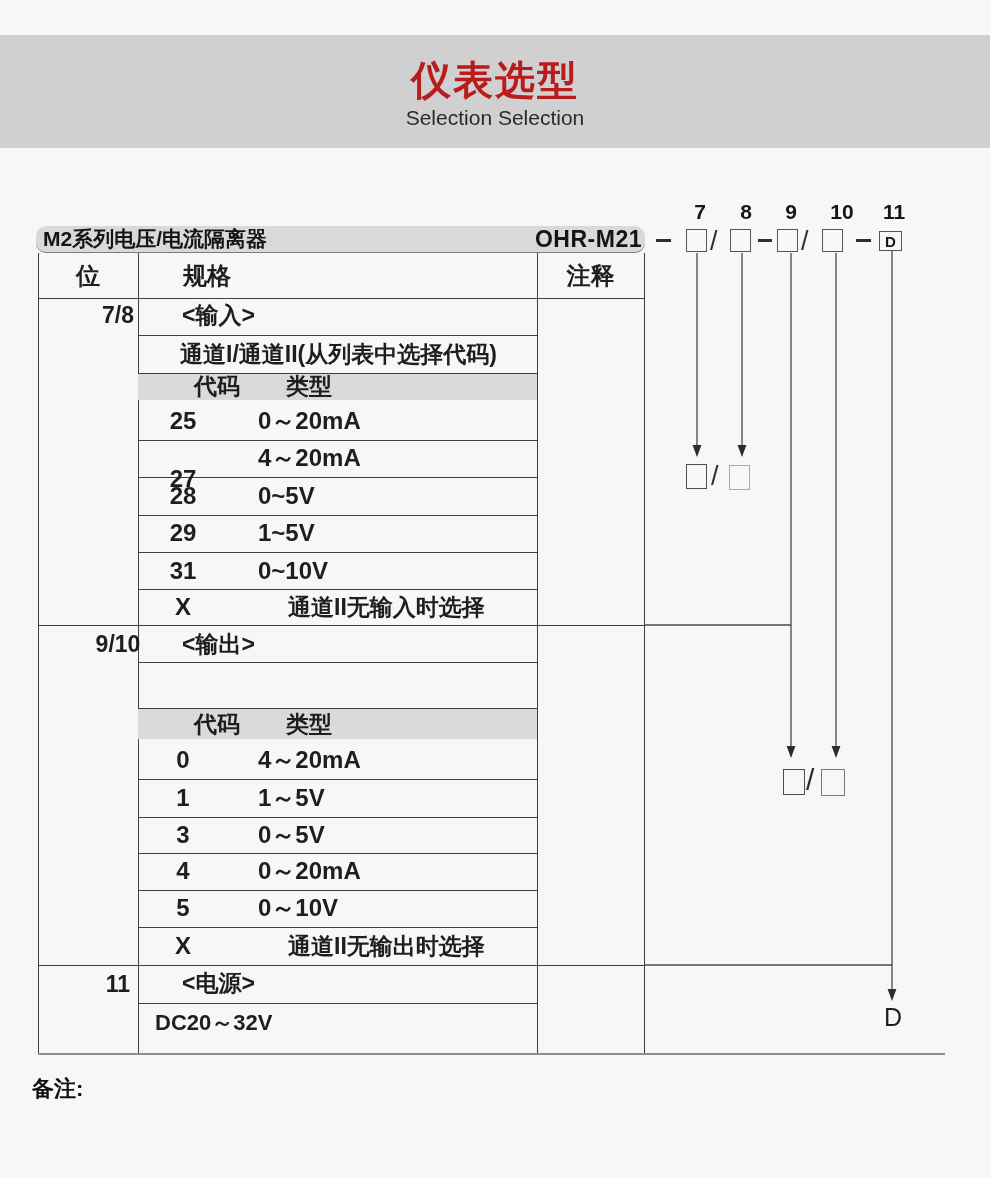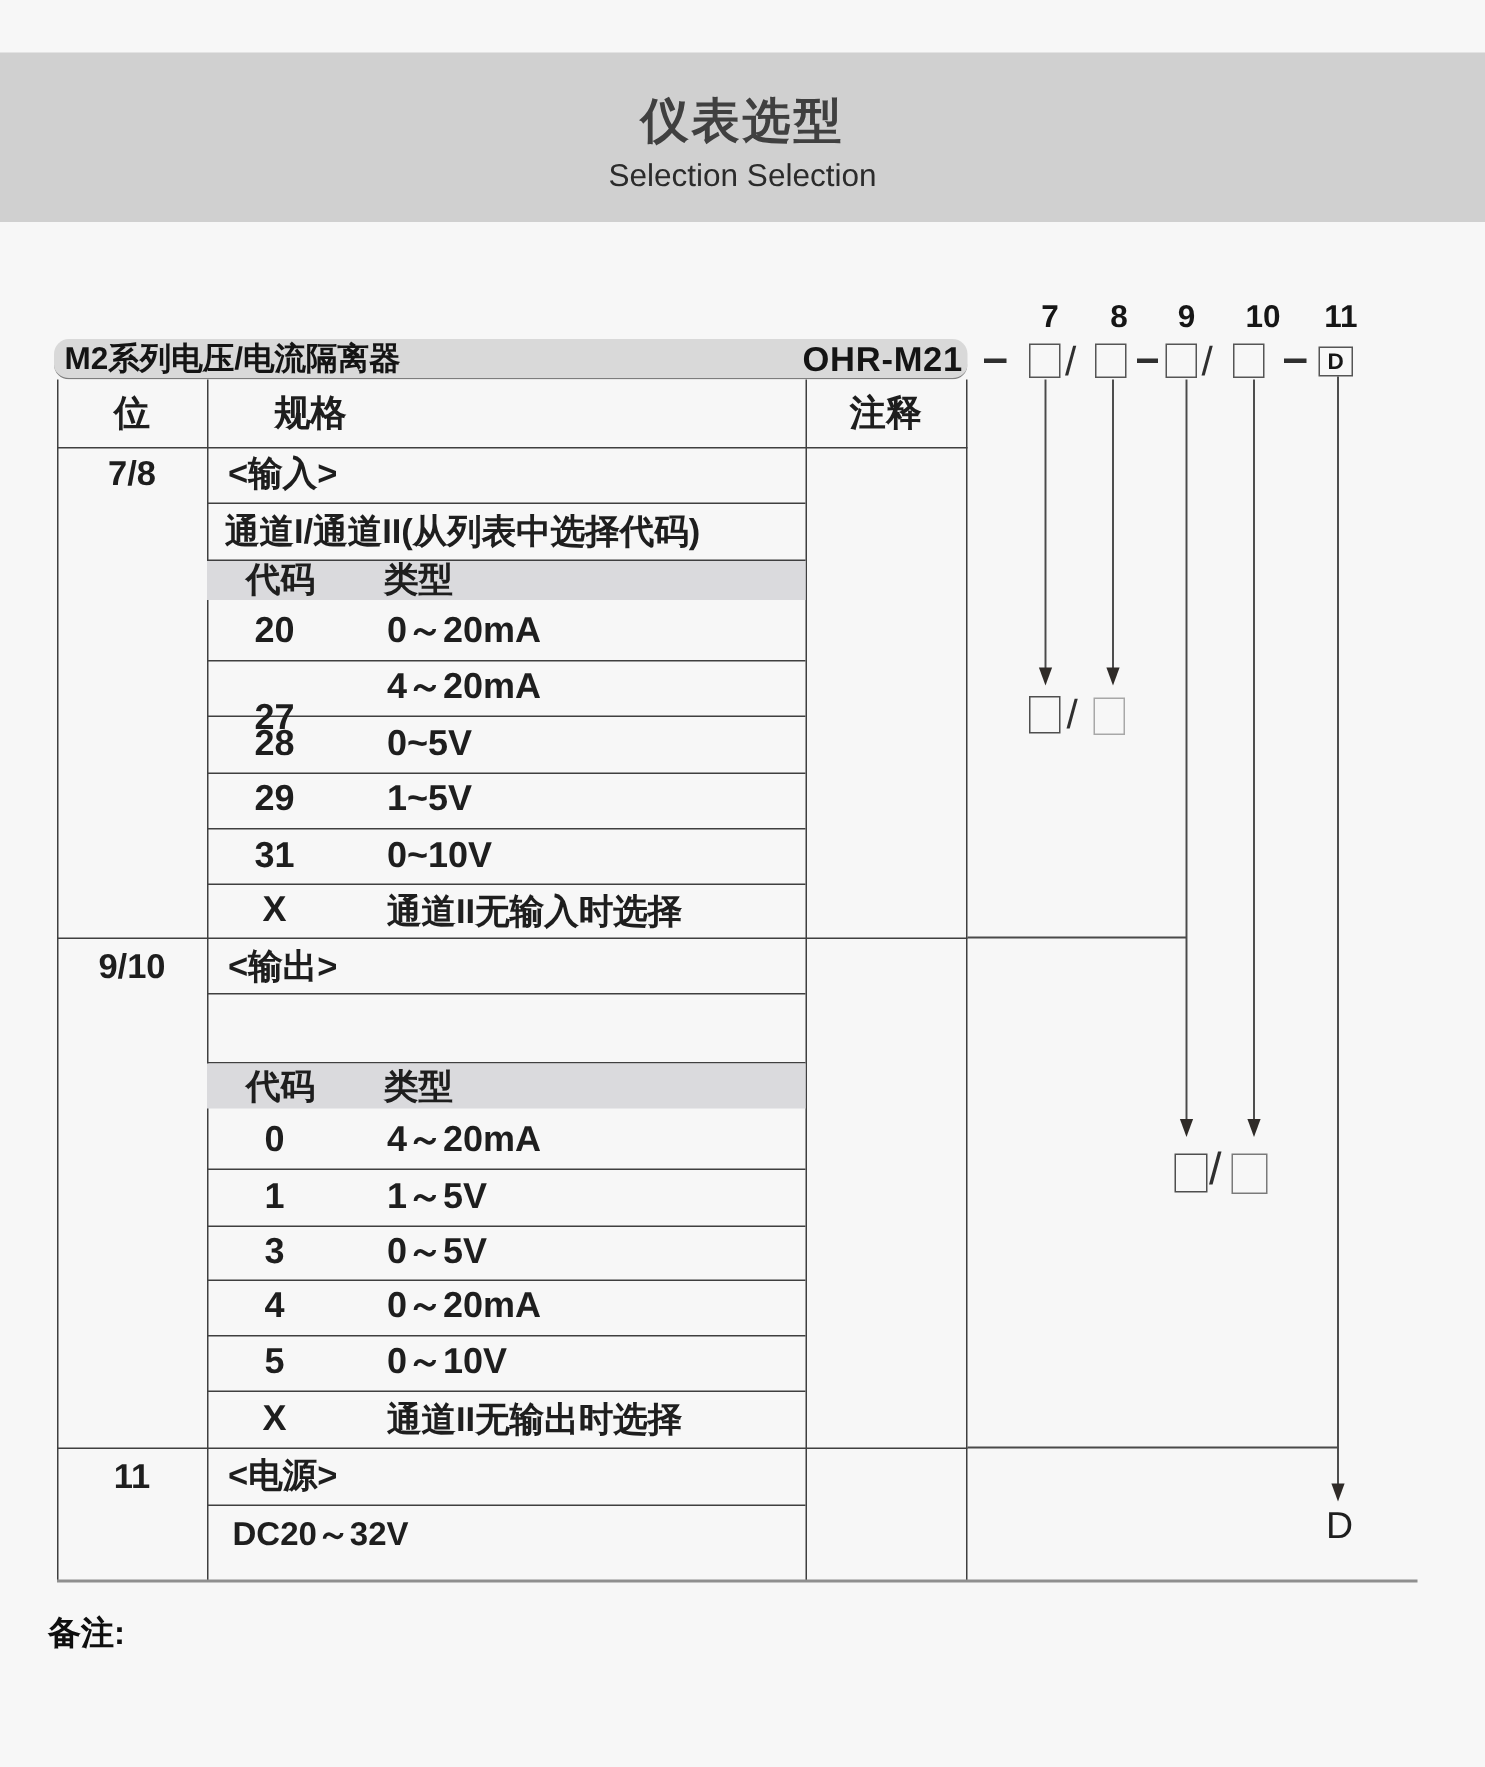--- a/index.html
+++ b/index.html
@@ -1,20 +1,20 @@
 <!DOCTYPE html>
 <html><head>
 <meta charset="utf-8">
 <style>
   html,body{margin:0;padding:0;background:#e9e9e9;}
   .stage{position:relative;width:990px;height:1178px;margin:0 auto;background:#f7f7f7;
          font-family:"Liberation Sans","DejaVu Sans",sans-serif;overflow:hidden;color:#1b1b1b;}
   .hero{position:absolute;left:0;top:35px;width:990px;height:113px;background:#d0d0d0;
         display:flex;flex-direction:column;align-items:center;justify-content:center;}
-  .hero-title{font-size:32px;font-weight:700;color:#404040;line-height:52px;letter-spacing:2px;}
+  .hero-title{font-size:40px;font-weight:700;color:#b91c1c;line-height:52px;letter-spacing:2px;}
   .hero-sub{font-size:21px;font-weight:400;color:#2b2b2b;line-height:24px;}
   .digit{position:absolute;top:200px;width:28px;text-align:center;font-size:21px;font-weight:600;color:#161616;}
   .titlebar{position:absolute;left:36px;top:226px;width:609px;height:27px;background:#d9d9d9;
             border-bottom:1px solid #7d7d7d;display:flex;align-items:center;justify-content:space-between;
             box-sizing:border-box;padding:0 3px 0 7px;border-radius:10px;}
   .series{font-size:21px;font-weight:700;color:#141414;}
   .modelcode{font-size:23px;font-weight:700;color:#141414;letter-spacing:0.5px;}
   .dash{position:absolute;top:239px;height:3px;background:#2f2f2f;}
   .box{position:absolute;box-sizing:border-box;border:2px solid #555;background:transparent;}
   .box.thin{border-width:1.5px;}
@@ -22,21 +22,21 @@
   .dbox{position:absolute;left:879px;top:231px;width:23px;height:20px;box-sizing:border-box;
         border:1.5px solid #555;display:flex;align-items:center;justify-content:center;
         font-size:15px;font-weight:700;color:#161616;}
   .hl{position:absolute;height:1px;background:#3f3f3f;}
   .vl{position:absolute;width:1px;background:#3f3f3f;}
   .gband{position:absolute;left:138px;width:399px;background:#dadadd;}
   .t{position:absolute;white-space:nowrap;line-height:30px;height:30px;color:#1e1e1e;}
   .c{text-align:center;}
   .b700{font-weight:700;}
   .b600{font-weight:600;}
-  .f24{font-size:24px;} .f23{font-size:23px;} .f25{font-size:22px;}
+  .f24{font-size:24px;} .f23{font-size:23px;margin-left:30px;} .f25{font-size:22px;}
   .note-label{position:absolute;left:32px;top:1074px;font-size:22px;font-weight:700;color:#0f0f0f;}
   .note-text{position:absolute;left:30px;top:1118px;font-size:25px;font-weight:700;color:#0f0f0f;
              letter-spacing:0px;white-space:nowrap;}
   svg.overlay{position:absolute;left:0;top:0;pointer-events:none;}
 </style>
 </head>
 <body>
 
 <div class="stage">
 
@@ -128,21 +128,21 @@
   <div class="t c f24 b700" style="left:38px;top:261px;width:100px">位</div>
   <div class="t f24 b700" style="left:183px;top:261px">规格</div>
   <div class="t c f24 b700" style="left:537px;top:261px;width:107px">注释</div>
 
   <div class="t c f23 b600" style="left:38px;top:300px;width:100px">7/8</div>
   <div class="t f23 b600" style="left:152px;top:300px">&lt;输入&gt;</div>
   <div class="t f23 b600" style="left:150px;top:339px">通道I/通道II(从列表中选择代码)</div>
   <div class="t f23 b700" style="left:164px;top:373px;line-height:27px;height:27px">代码</div>
   <div class="t f23 b700" style="left:256px;top:373px;line-height:27px;height:27px">类型</div>
 
-  <div class="t c f24 b600" style="left:152px;top:406px;width:62px">20</div>
+  <div class="t c f24 b600" style="left:152px;top:406px;width:62px">25</div>
   <div class="t f24 b600" style="left:258px;top:406px">0～20mA</div>
   <div class="t c f24 b600" style="left:152px;top:464px;width:62px">27</div>
   <div class="t f24 b600" style="left:258px;top:443px">4～20mA</div>
   <div class="t c f24 b600" style="left:152px;top:481px;width:62px">28</div>
   <div class="t f24 b600" style="left:258px;top:481px">0~5V</div>
   <div class="t c f24 b600" style="left:152px;top:518px;width:62px">29</div>
   <div class="t f24 b600" style="left:258px;top:518px">1~5V</div>
   <div class="t c f24 b600" style="left:152px;top:556px;width:62px">31</div>
   <div class="t f24 b600" style="left:258px;top:556px">0~10V</div>
   <div class="t c f24 b600" style="left:152px;top:592px;width:62px">X</div>

